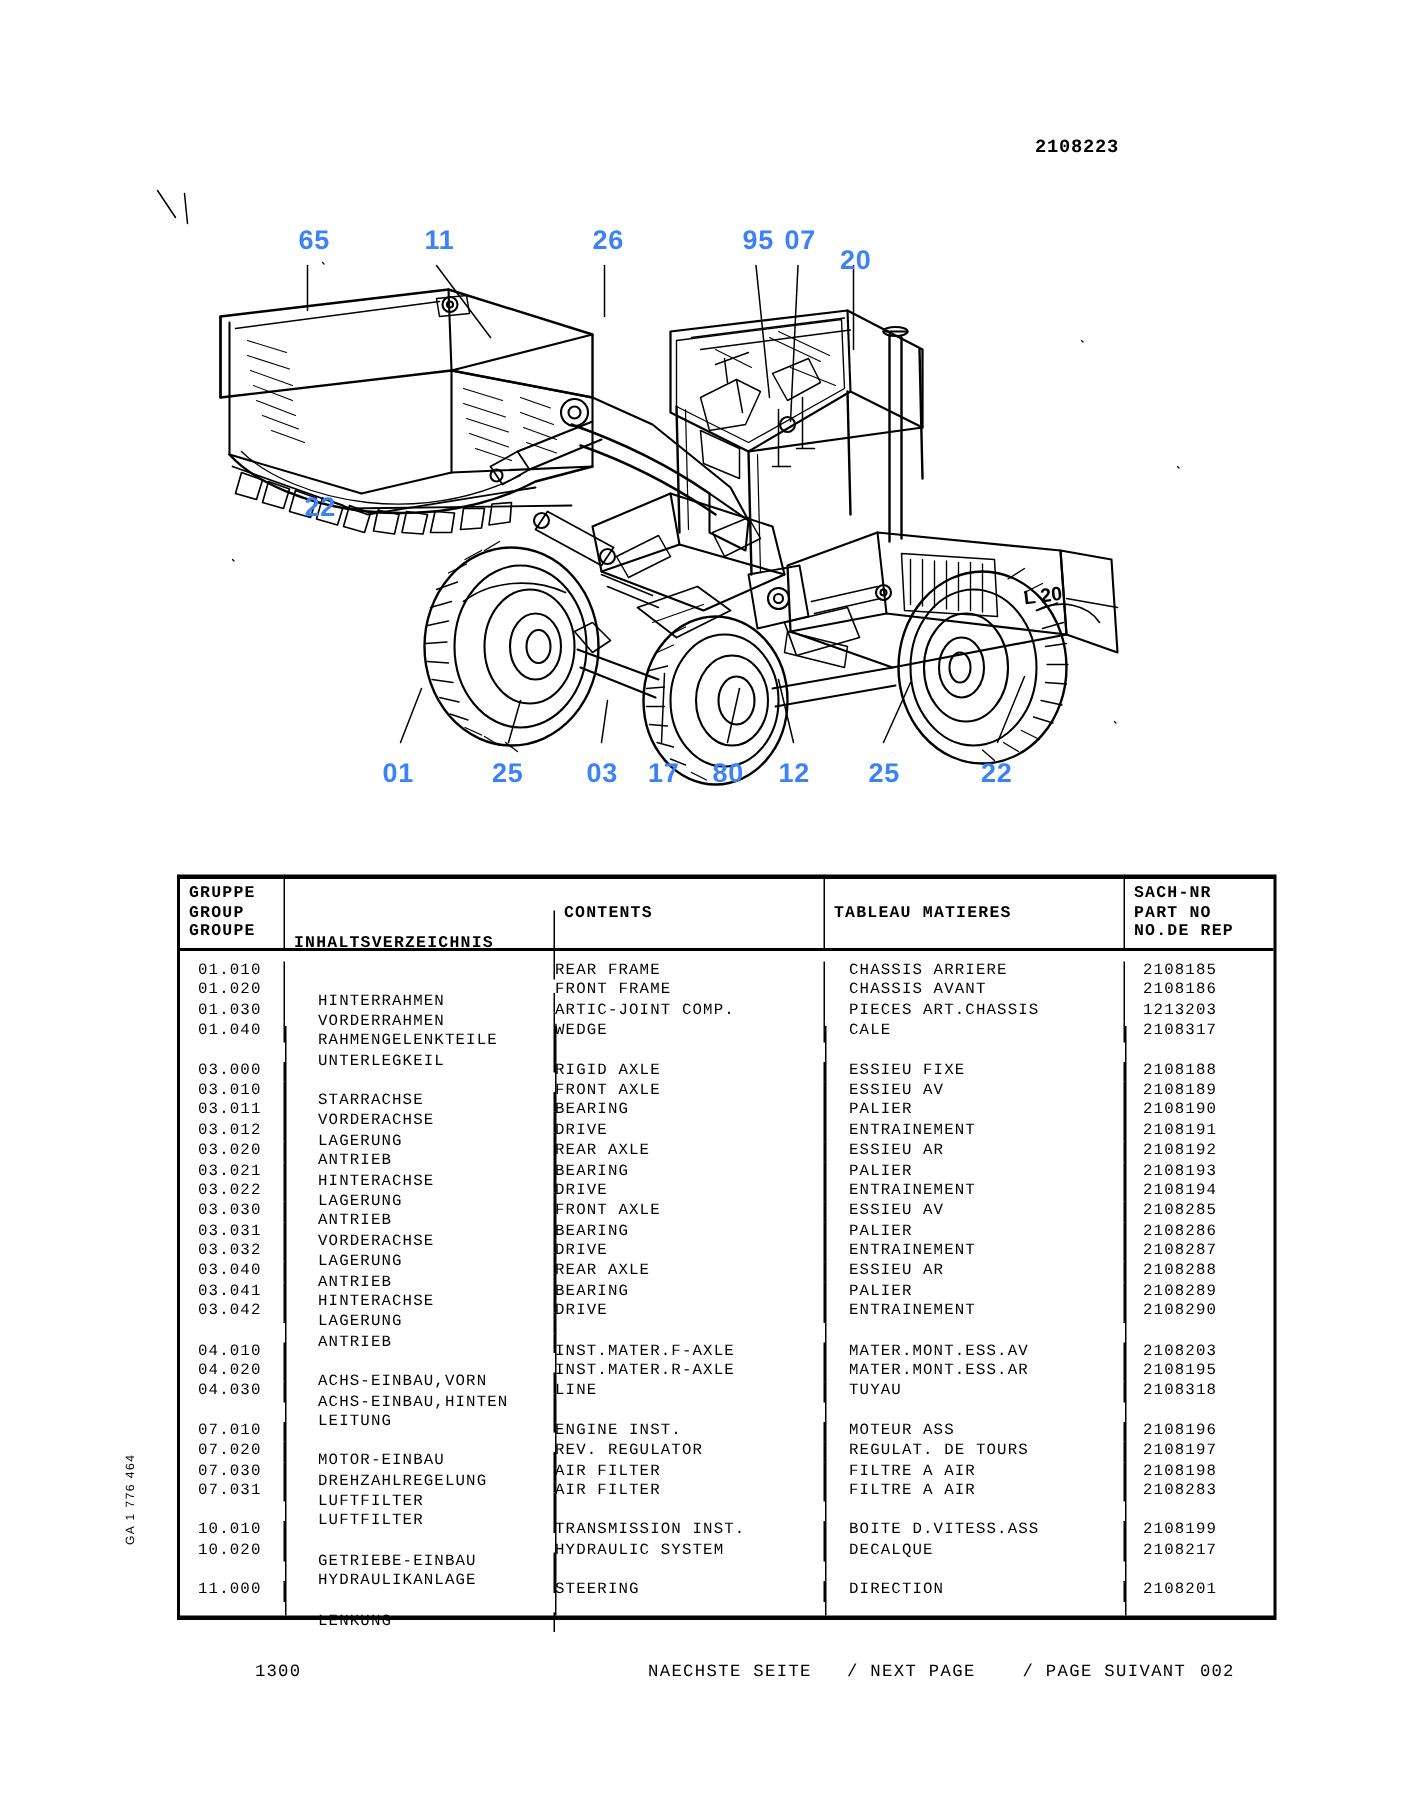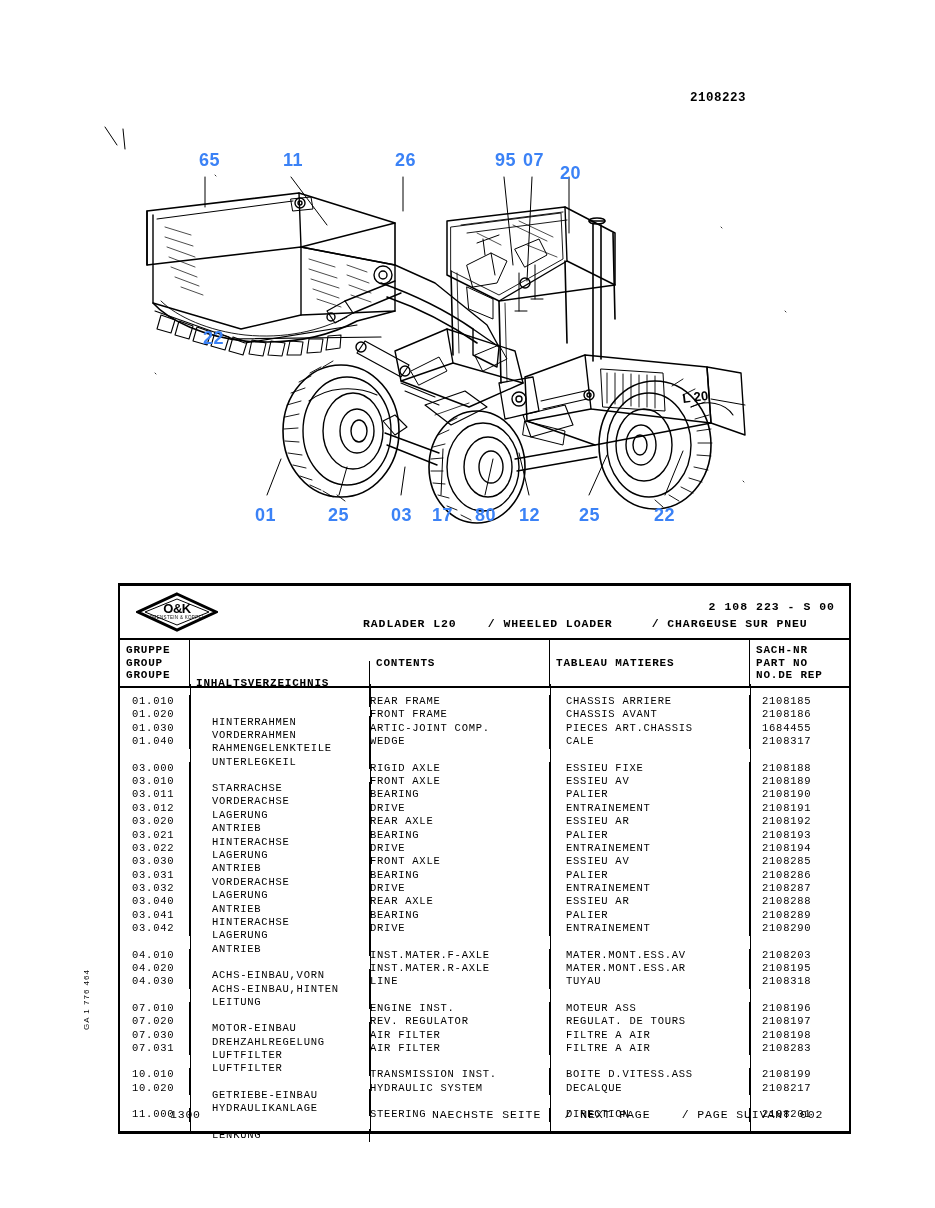--- a/index.html
+++ b/index.html
@@ -469,32 +469,20 @@
   <div class="callout-label" style="left:296px;  top:390px;">03</div>
   <div class="callout-label" style="left:337px;  top:390px;">17</div>
   <div class="callout-label" style="left:380px;  top:390px;">80</div>
   <div class="callout-label" style="left:424px;  top:390px;">12</div>
   <div class="callout-label" style="left:484px;  top:390px;">25</div>
   <div class="callout-label" style="left:559px;  top:390px;">22</div>
 </div>
 
 <div id="parts-table">
 
-  <div class="table-head">
-    <div class="logo-box">
-      <svg class="logo-diamond" viewBox="0 0 82 40">
-        <polygon points="41,2 80,20 41,38 2,20" fill="none" stroke="#000" stroke-width="3"></polygon>
-        <polygon points="41,7 73,20 41,33 9,20" fill="none" stroke="#000" stroke-width="1"></polygon>
-      </svg>
-      <div class="logo-text">O&amp;K</div>
-      <div class="logo-sub">ORENSTEIN &amp; KOPPEL</div>
-    </div>
-    <div class="head-model">RADLADER L20    / WHEELED LOADER     / CHARGEUSE SUR PNEU</div>
-    <div class="head-partno">2 108 223 - S 00</div>
-  </div>
 
   <div class="col-head-row">
     <div class="c-group">
       <span>GRUPPE</span>
       <span>GROUP</span>
       <span>GROUPE</span>
     </div>
     <div class="c-de">
       <span>INHALTSVERZEICHNIS</span>
     </div>
@@ -524,21 +512,21 @@
         <div class="c-de">VORDERRAHMEN</div>
         <div class="c-en">FRONT FRAME</div>
         <div class="c-fr">CHASSIS AVANT</div>
         <div class="c-pn">2108186</div>
       </div>
       <div class="row">
         <div class="c-group">01.030</div>
         <div class="c-de">RAHMENGELENKTEILE</div>
         <div class="c-en">ARTIC-JOINT COMP.</div>
         <div class="c-fr">PIECES ART.CHASSIS</div>
-        <div class="c-pn">1684455</div>
+        <div class="c-pn">1213203</div>
       </div>
       <div class="row">
         <div class="c-group">01.040</div>
         <div class="c-de">UNTERLEGKEIL</div>
         <div class="c-en">WEDGE</div>
         <div class="c-fr">CALE</div>
         <div class="c-pn">2108317</div>
       </div>
       <div class="row spacer"></div>
       <div class="row">

